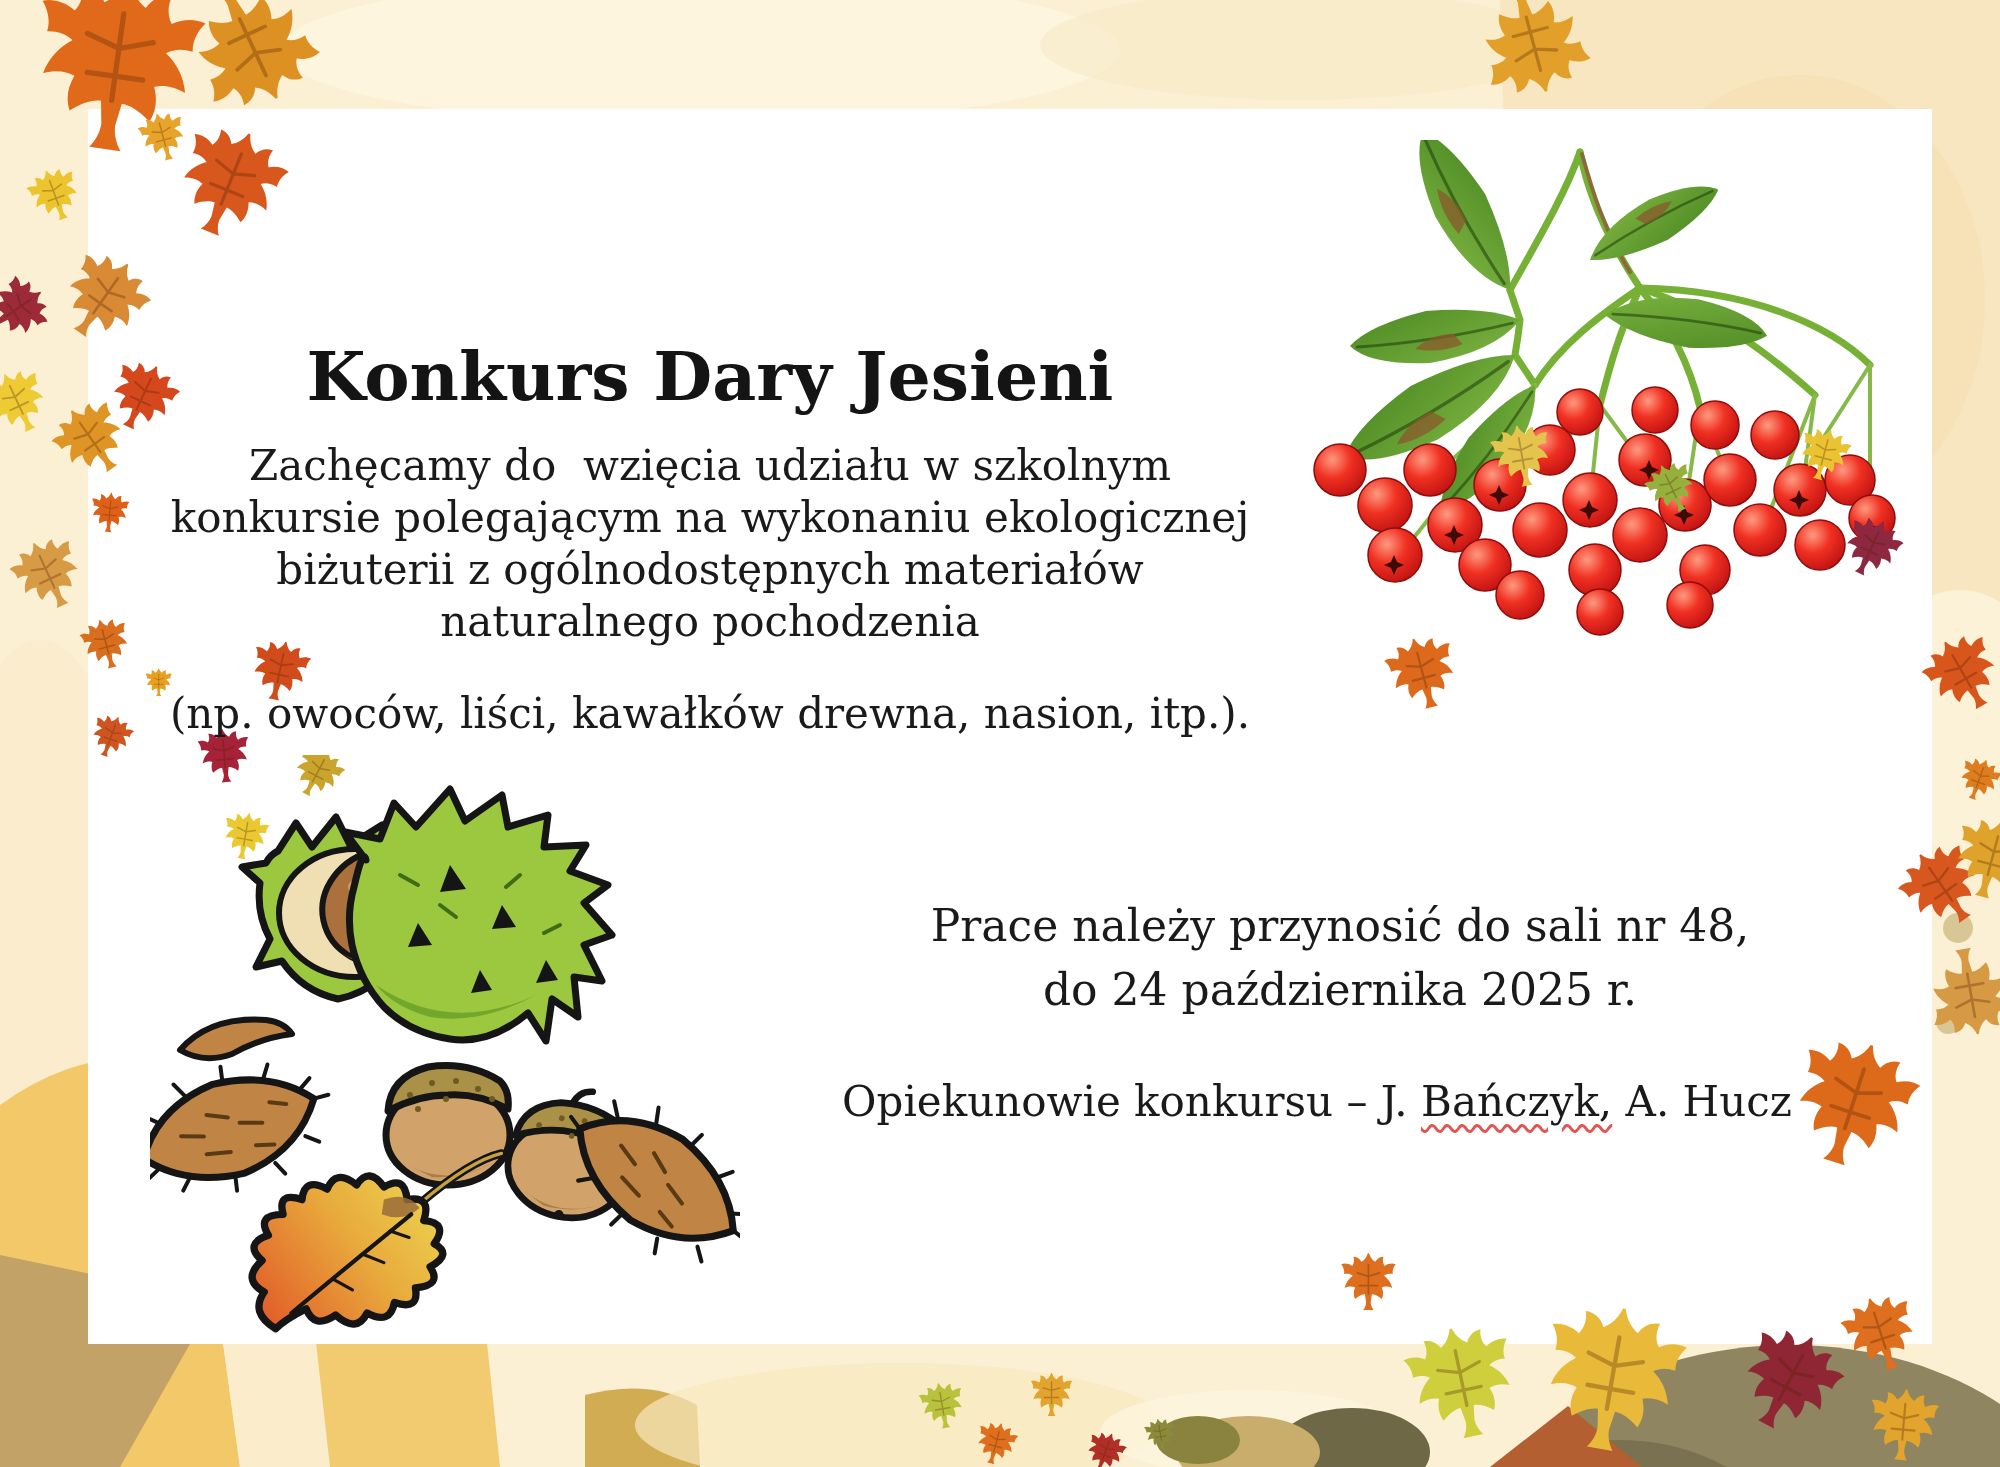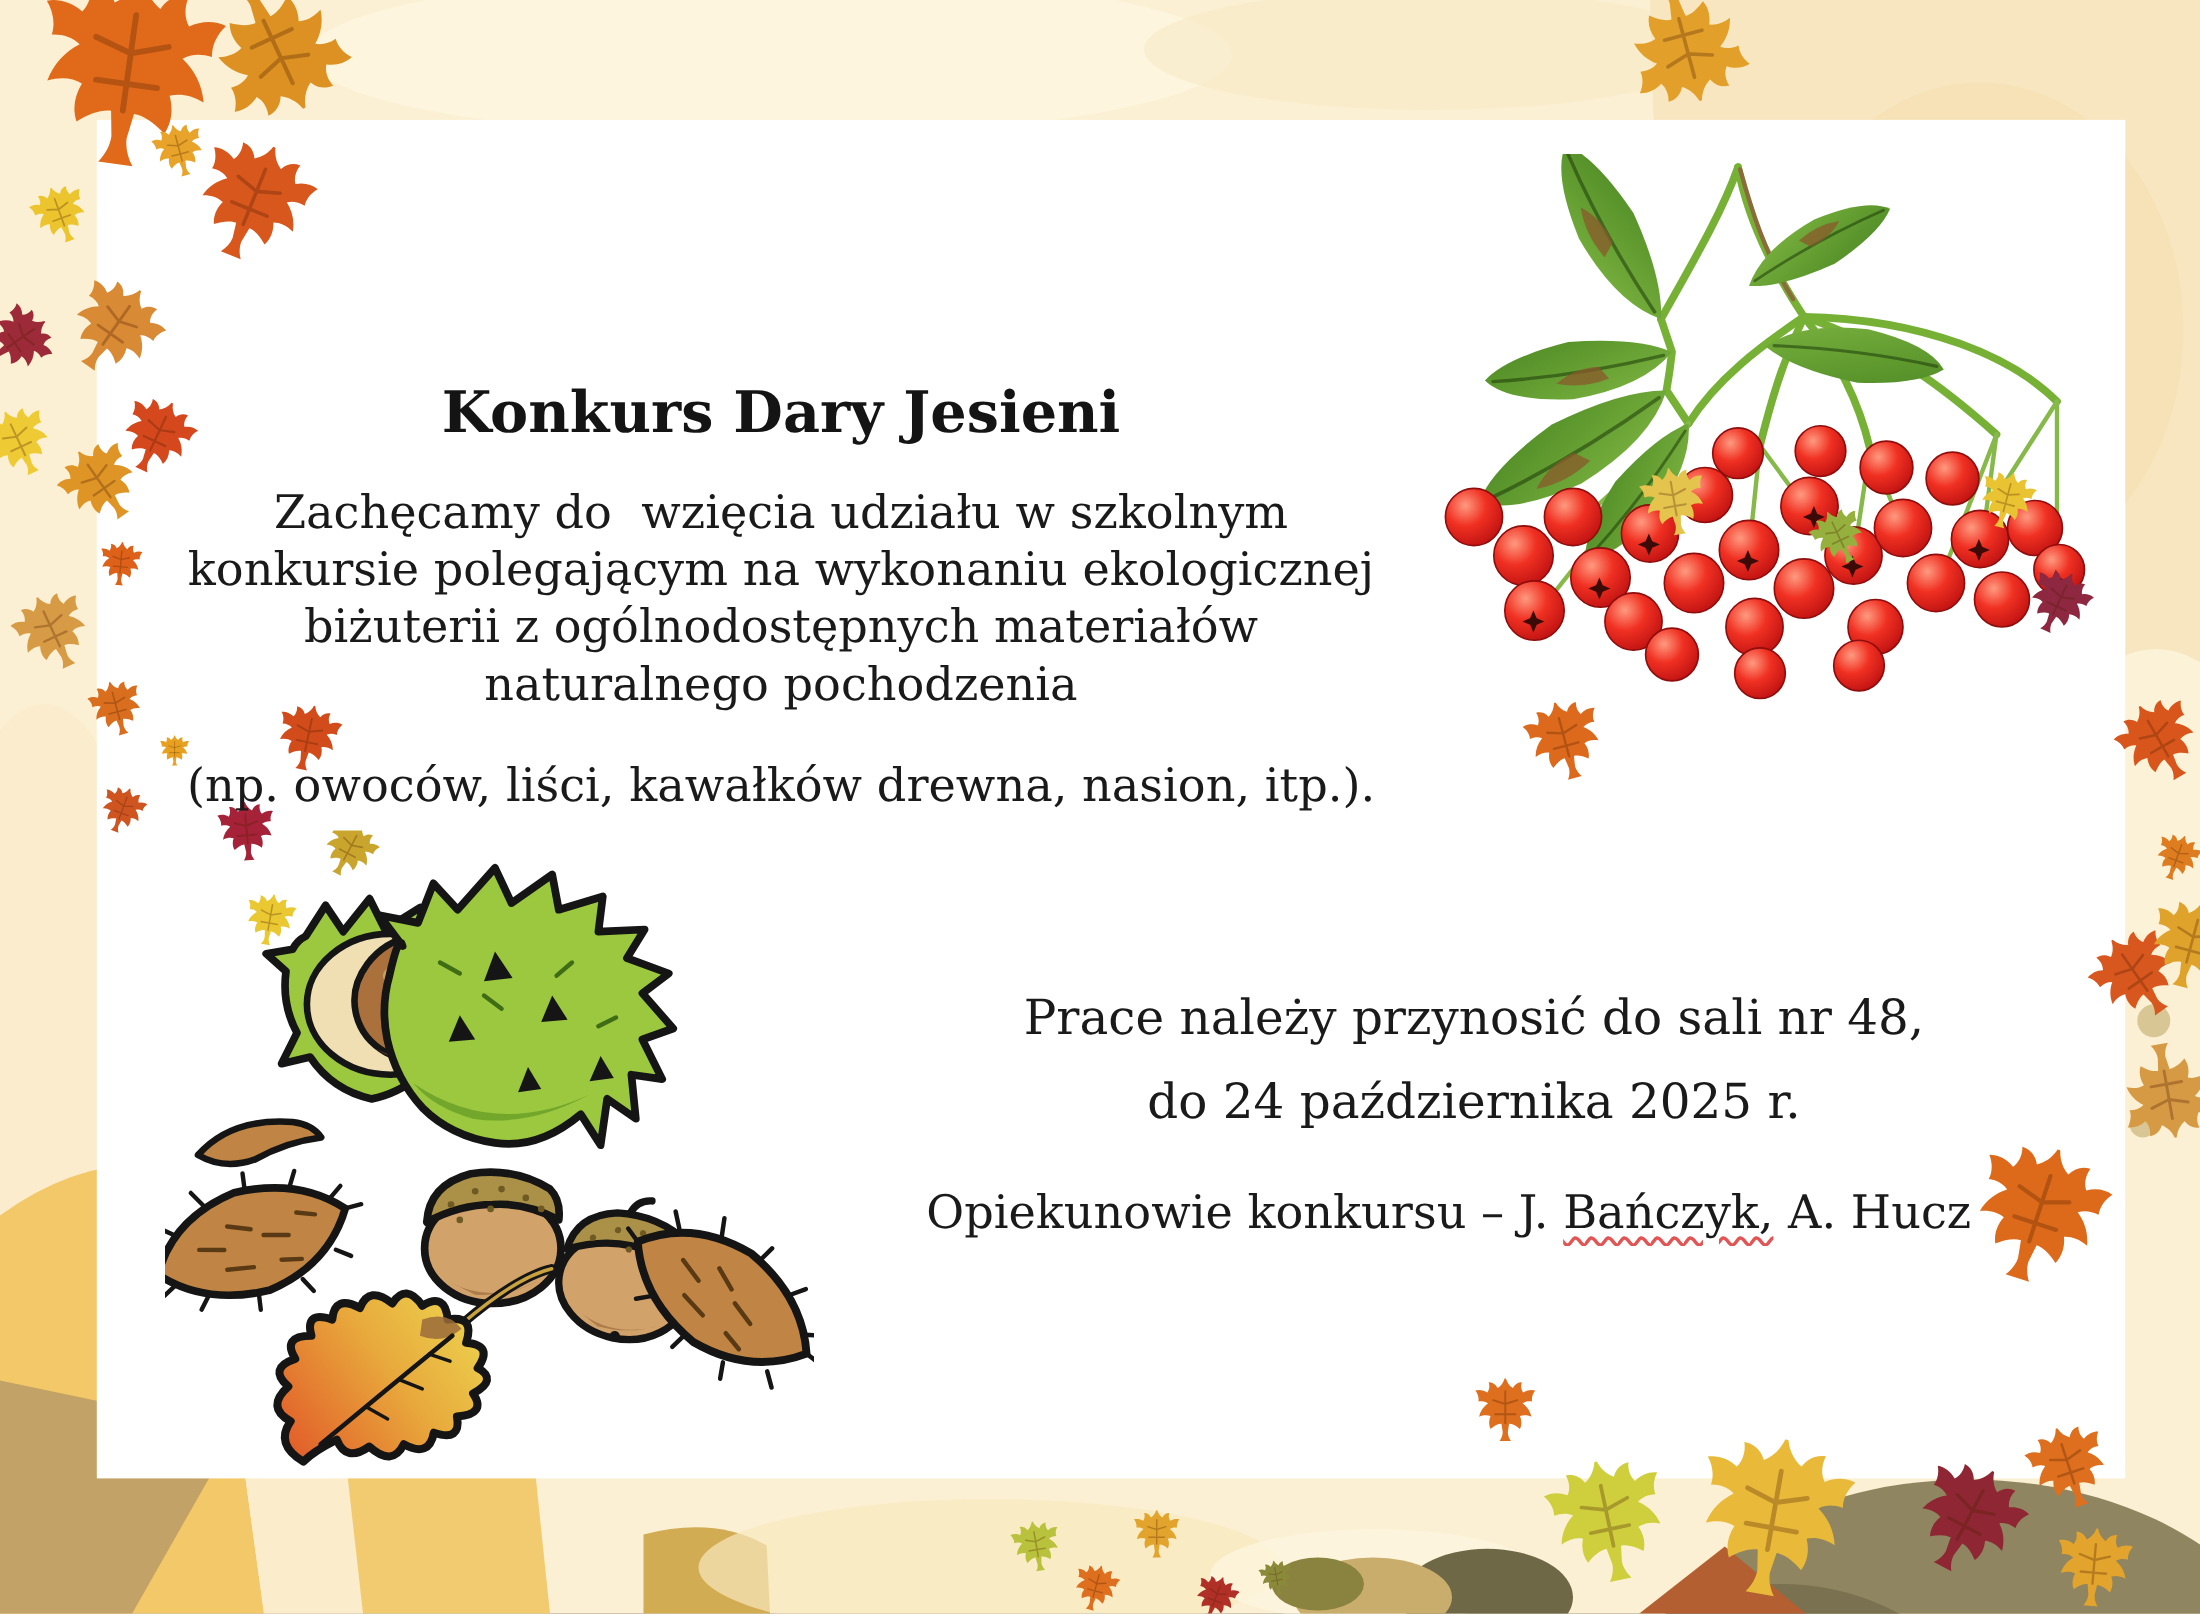--- a/index.html
+++ b/index.html
@@ -11,25 +11,25 @@
   }
   svg{display:block;}
   .abs{position:absolute;}
   #bg-art{left:0;top:0;}
   #content-panel{
     left:88px;top:109px;width:1844px;height:1235px;
     background:#ffffff;
   }
   #leaf-overlay{left:0;top:0;pointer-events:none;}
   .textblock{position:absolute;text-align:center;}
-  #title-block{left:100px;top:346px;width:1220px;font-size:52px;line-height:60px;font-weight:bold;color:#141414;}
+  #title-block{left:100px;top:346px;width:1220px;font-size:68px;line-height:60px;font-weight:bold;color:#141414;}
   #intro-block{left:75px;top:440px;width:1270px;font-size:42px;line-height:52px;}
   #materials-block{left:75px;top:688px;width:1270px;font-size:42px;line-height:52px;}
   #submission-block{left:870px;top:900px;width:940px;font-size:44px;line-height:52px;}
-  #submission-line2{margin-top:24px;}
+  #submission-line2{margin-top:12px;}
   #caretakers-block{left:797px;top:1076px;width:1040px;font-size:42px;line-height:52px;}
   .line{white-space:pre-wrap;}
   .wavy{
     text-decoration-line:underline;
     text-decoration-style:wavy;
     text-decoration-color:#e25555;
     text-decoration-thickness:3px;
     text-underline-offset:8px;
   }
   .vein{stroke:rgba(80,30,0,.30);stroke-width:3;fill:none;stroke-linecap:round;}

